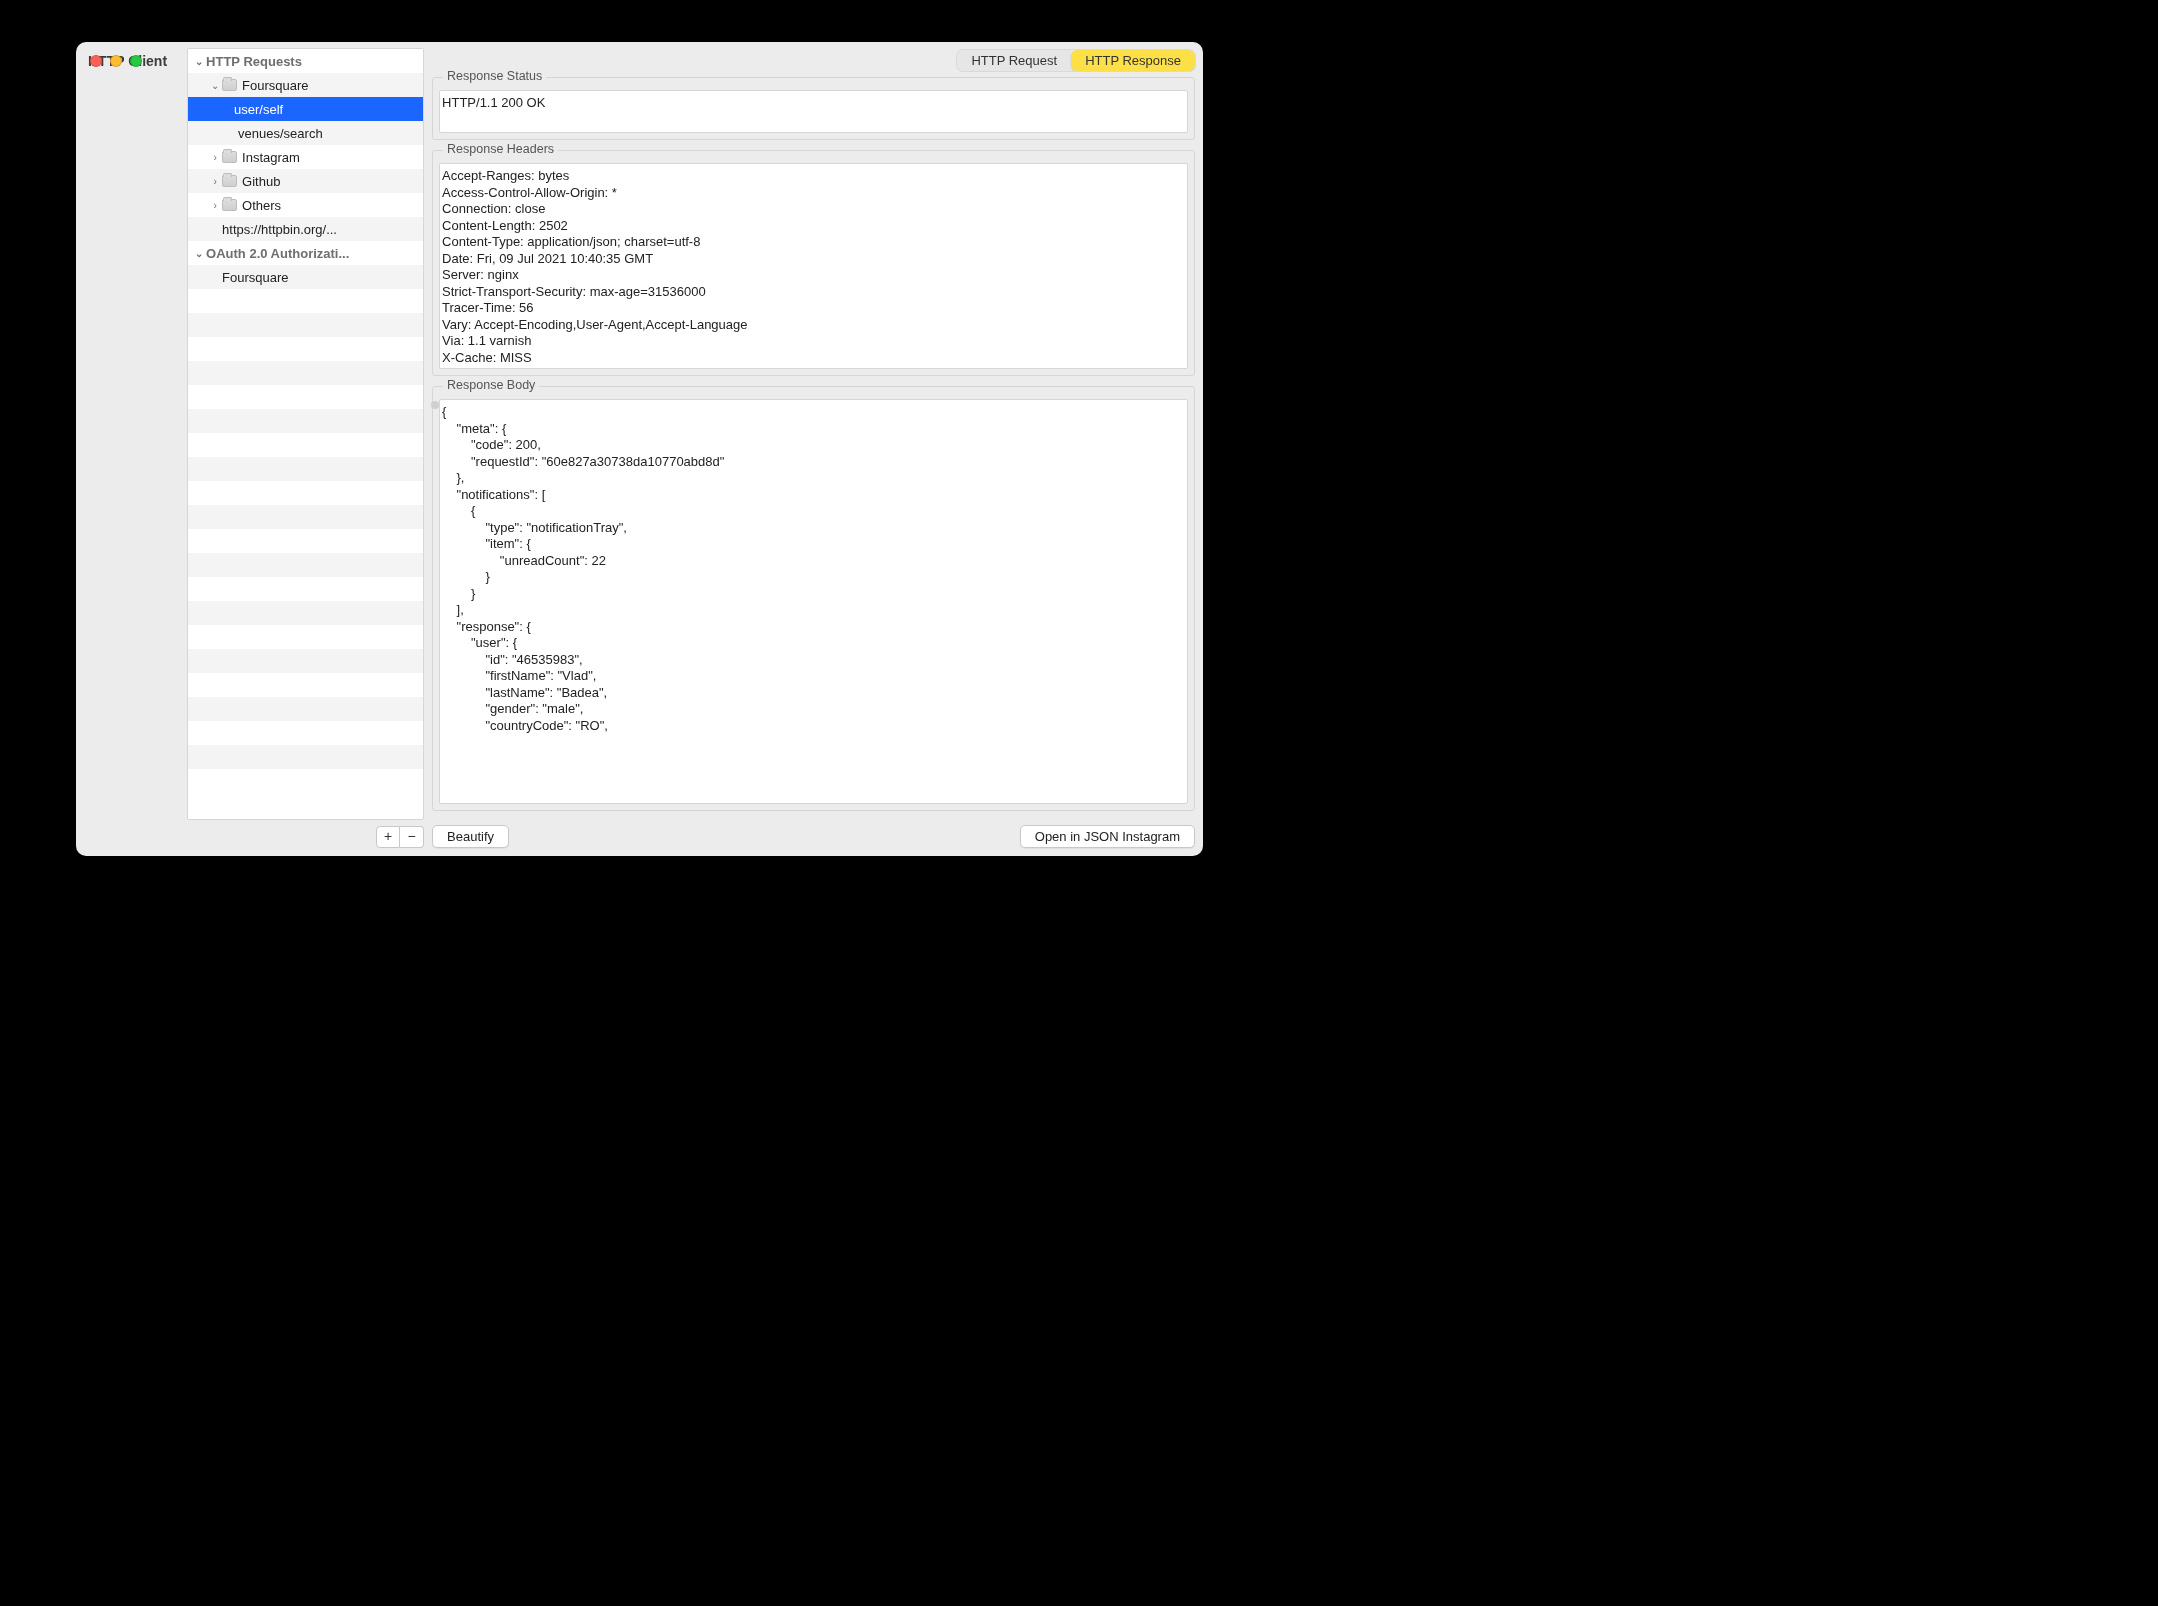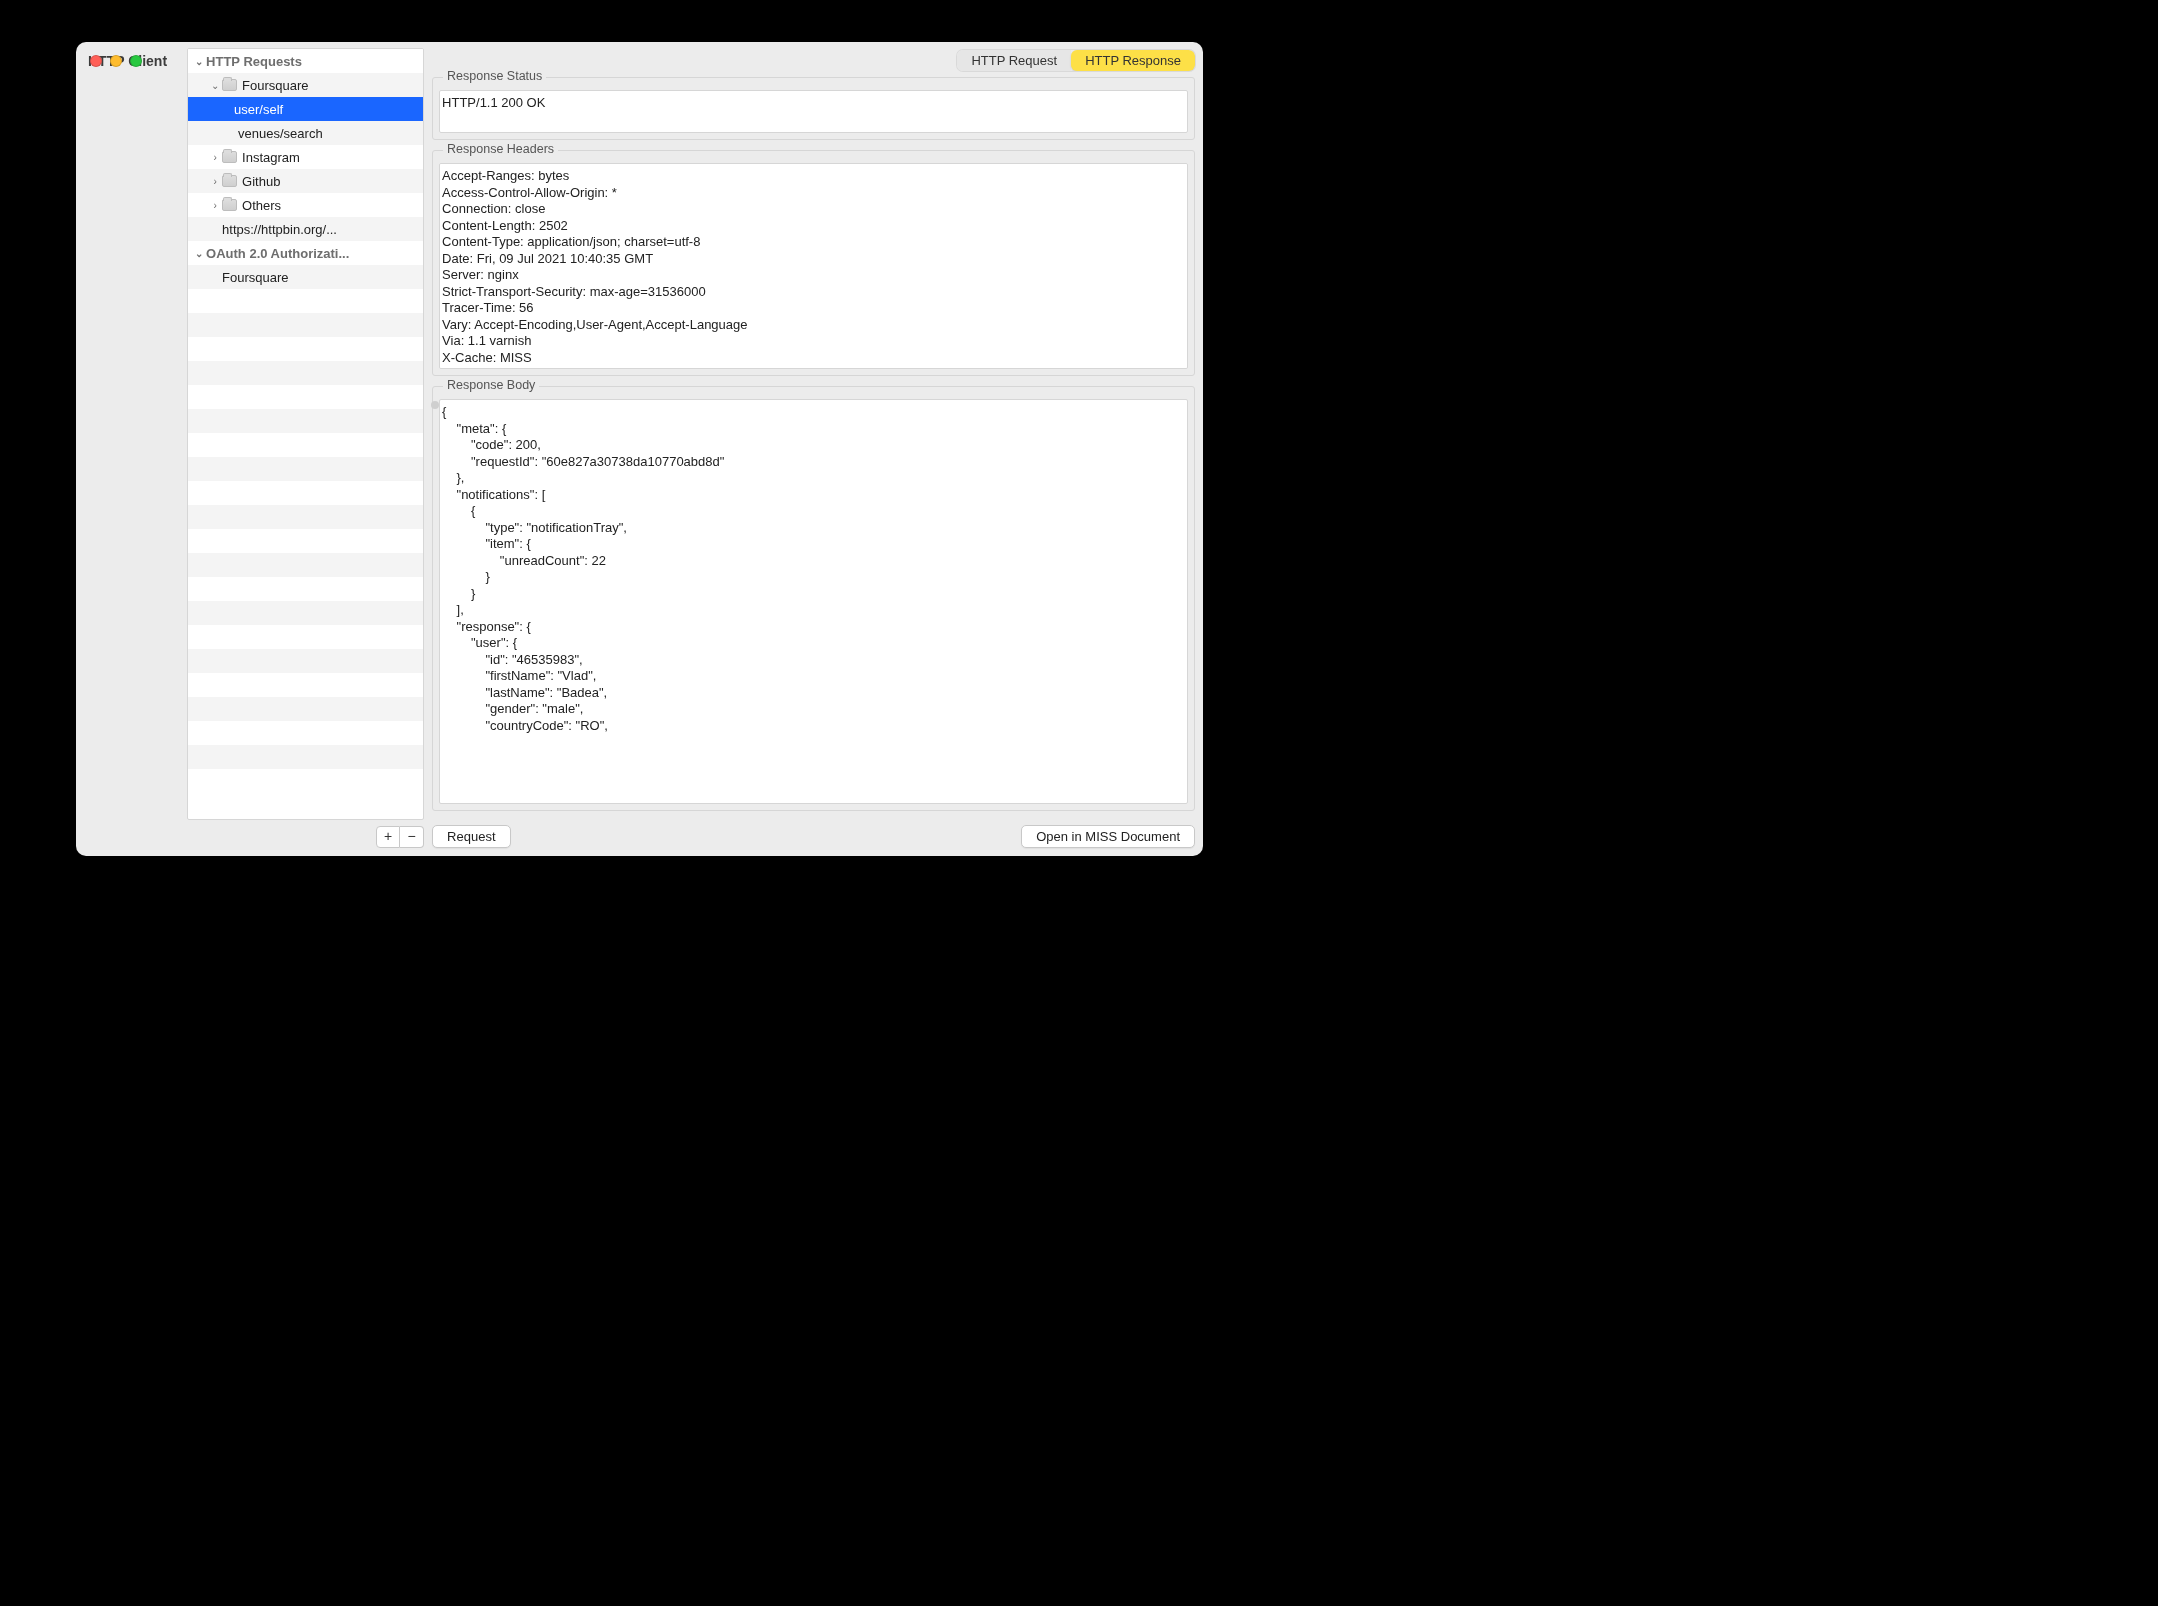--- a/index.html
+++ b/index.html
@@ -356,19 +356,19 @@
     "response": {
         "user": {
             "id": "46535983",
             "firstName": "Vlad",
             "lastName": "Badea",
             "gender": "male",
             "countryCode": "RO",</div>
       </div>
 
       <div class="bottom-bar">
-        <div class="pill-btn">Request</div>
-        <div class="pill-btn">Open in MISS Document</div>
+        <div class="pill-btn">Beautify</div>
+        <div class="pill-btn">Open in JSON Instagram</div>
       </div>
 
     </div>
   </div>
 </div>
 
 </body></html>

